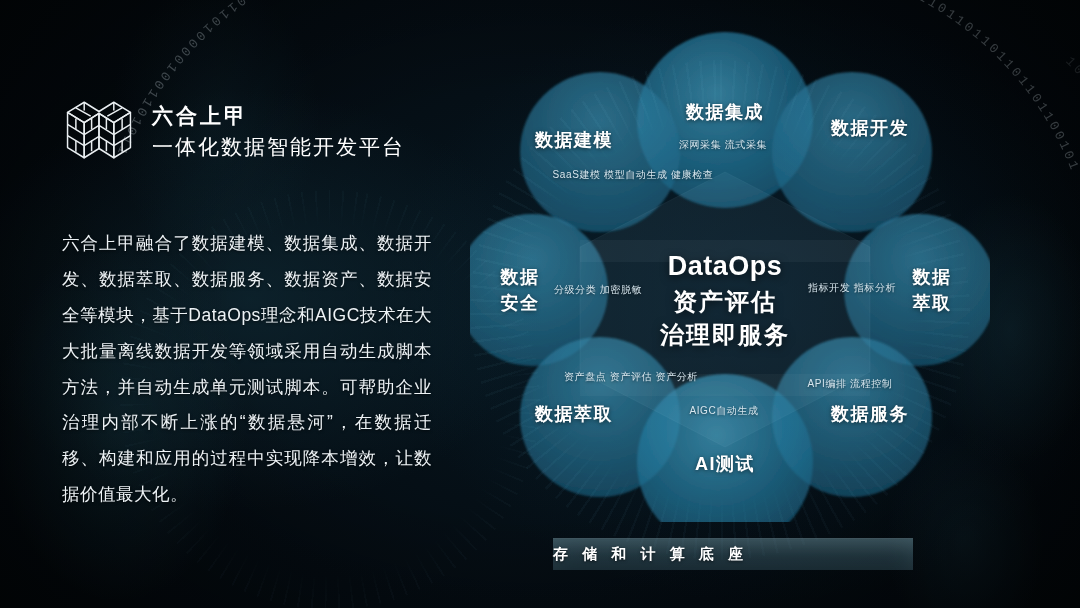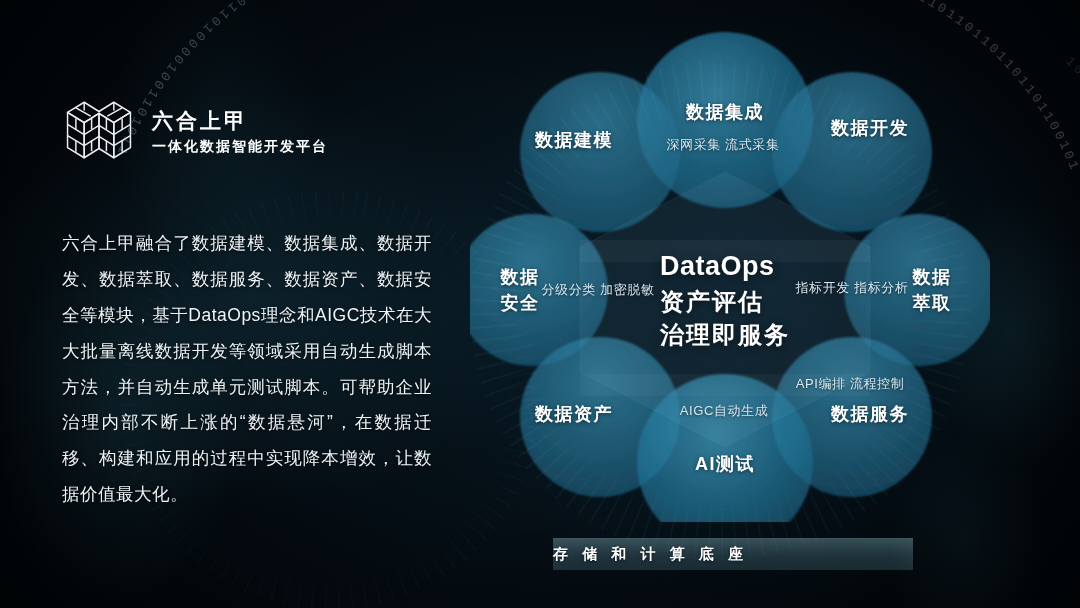--- a/index.html
+++ b/index.html
@@ -80,21 +80,21 @@
   .left-col { position: absolute; left: 62px; top: 92px; width: 370px; }
 
   .brand-row { display: flex; align-items: center; gap: 16px; }
   .brand-mark { width: 74px; height: 76px; flex: 0 0 auto; }
   .brand-text { padding-top: 2px; }
   .brand-name {
     font-size: 21px; font-weight: bold; color: #ffffff;
     letter-spacing: 3px; line-height: 1.5;
   }
   .brand-sub {
-    font-size: 14px; font-weight: bold; color: #ffffff;
+    font-size: 21px; font-weight: normal; color: #ffffff;
     letter-spacing: 2px; line-height: 1.5;
   }
 
   .desc {
     margin-top: 58px;
     font-size: 17.5px;
     line-height: 2.05;
     color: #eef3f6;
     letter-spacing: .5px;
     text-align: justify;
@@ -114,33 +114,34 @@
     text-align: right;
     white-space: pre-line;
     line-height: 1.45;
     text-shadow: 0 1px 4px rgba(0,0,0,.55);
     transform: translate(-50%,-50%);
   }
 
   .venn-items {
     position: absolute;
     color: #d7e6ee;
-    font-size: 13px;
+    font-size: 10px;
     line-height: 1.62;
     text-align: center;
     letter-spacing: .6px;
     text-shadow: 0 1px 3px rgba(0,0,0,.5);
     transform: translate(-50%,-50%);
     white-space: nowrap;
   }
 
   .center-text {
     position: absolute;
     left: 255px; top: 277px;
     transform: translate(-50%,-50%);
+    text-align: center;
     color: #ffffff;
     text-shadow: 0 2px 8px rgba(0,0,0,.6);
   }
   .center-text .ct-main {
     font-size: 27px; font-weight: bold; letter-spacing: .5px; line-height: 1.36;
   }
   .center-text .ct-line {
     font-size: 24px; font-weight: bold; letter-spacing: 2px; line-height: 1.38;
   }
 
@@ -267,30 +268,36 @@
       </g>
     </svg>
 
     <div class="venn-label" style="left:255px; top:90px;">数据集成</div>
     <div class="venn-label" style="left:104px; top:118px;">数据建模</div>
     <div class="venn-label" style="left:400px; top:106px;">数据开发</div>
     <div class="venn-label" style="left:50px; top:268px;">数据
 安全</div>
     <div class="venn-label" style="left:462px; top:268px;">数据
 萃取</div>
-    <div class="venn-label" style="left:104px; top:392px;">数据资产</div>
+    <div class="venn-label" style="left:104px; top:392px;">数据萃取</div>
     <div class="venn-label" style="left:400px; top:392px;">数据服务</div>
     <div class="venn-label" style="left:255px; top:442px;">AI测试</div>
 
+    <div class="venn-items" style="left:163px; top:153px;">SaaS建模
+模型自动生成
+健康检查</div>
     <div class="venn-items" style="left:253px; top:123px;">深网采集
 流式采集</div>
     <div class="venn-items" style="left:128px; top:268px;">分级分类
 加密脱敏</div>
     <div class="venn-items" style="left:382px; top:266px;">指标开发
 指标分析</div>
+    <div class="venn-items" style="left:161px; top:355px;">资产盘点
+资产评估
+资产分析</div>
     <div class="venn-items" style="left:344px; top:362px;margin-left:36px;">API编排
 流程控制</div>
     <div class="venn-items" style="left:254px; top:389px;">AIGC自动生成</div>
 
     <div class="center-text">
       <div class="ct-main">DataOps</div>
       <div class="ct-line">资产评估</div>
       <div class="ct-line">治理即服务</div>
     </div>
   </div>

